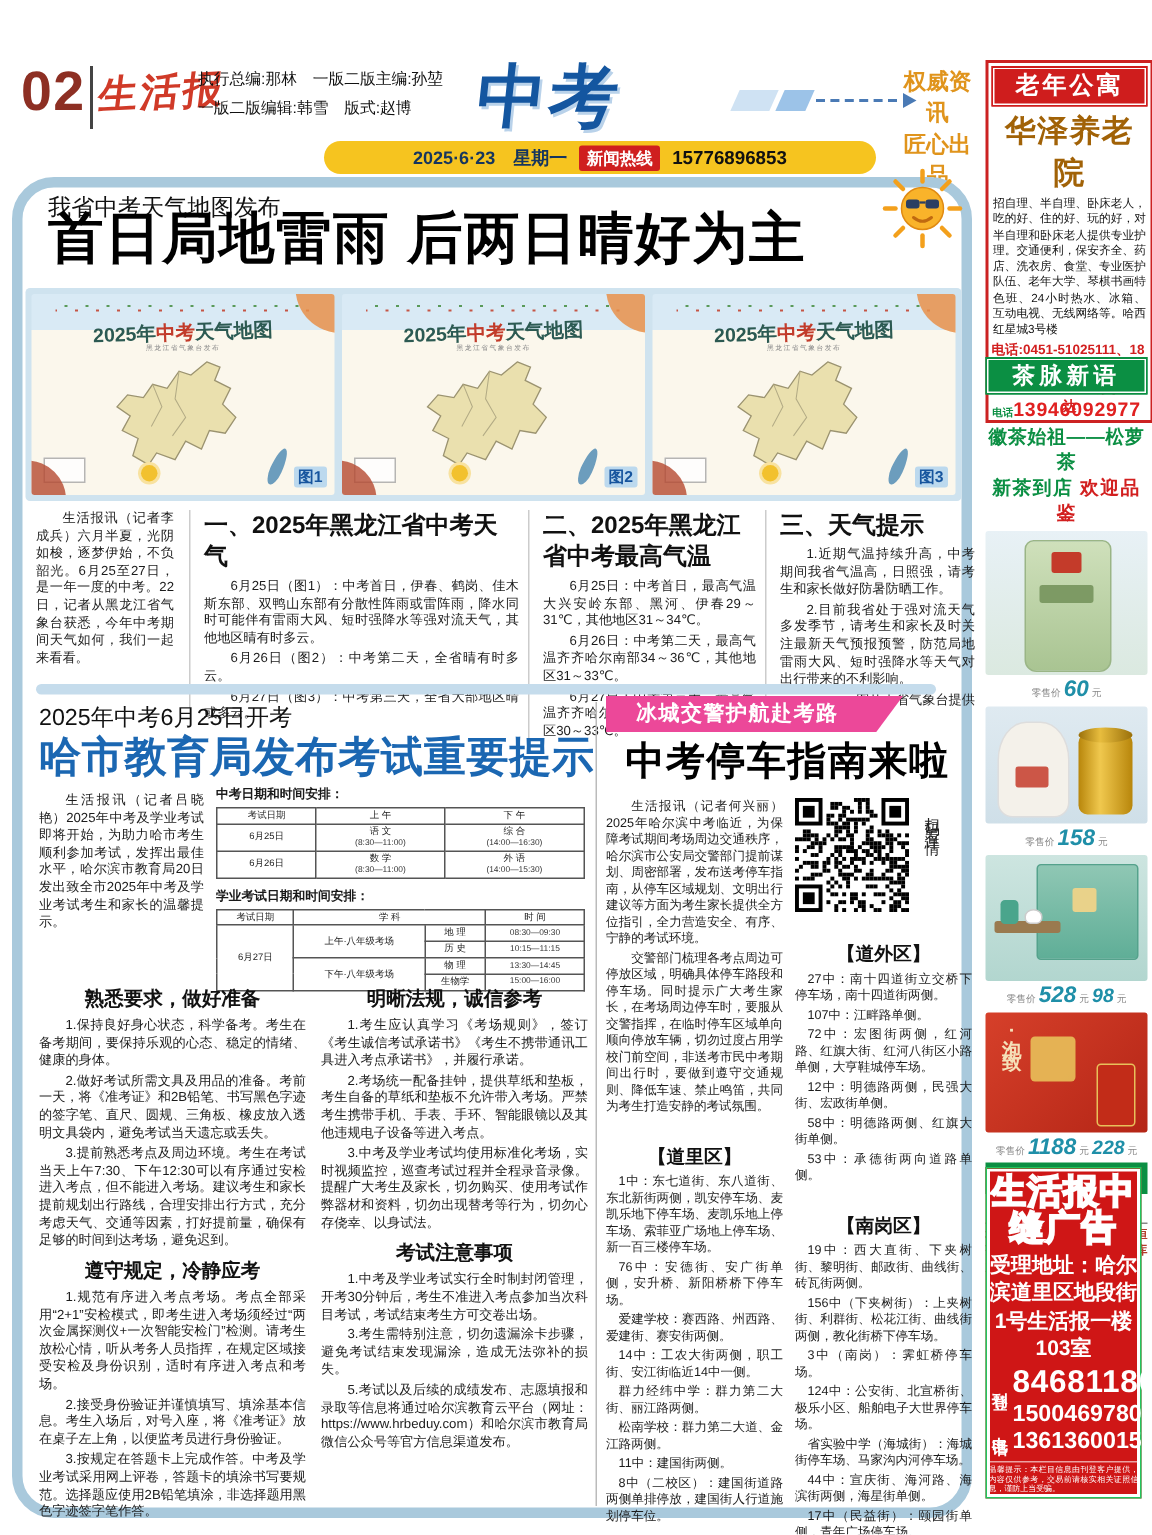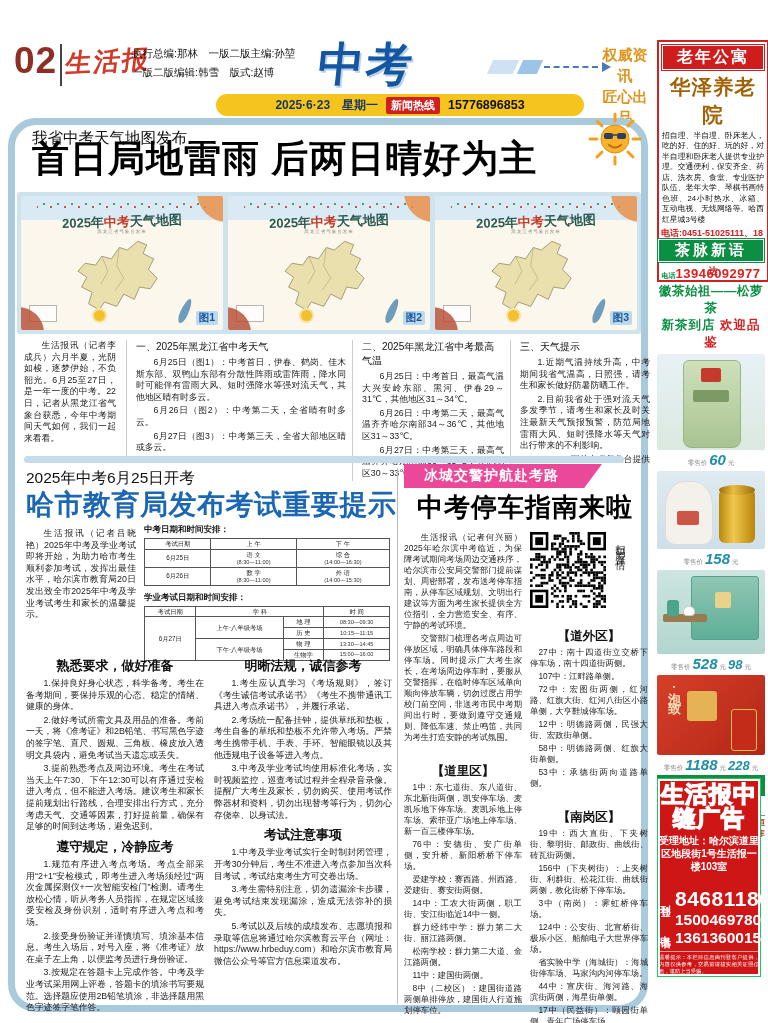--- a/index.html
+++ b/index.html
@@ -43,21 +43,21 @@
   .feather{position:absolute;bottom:6px;right:34px;width:8px;height:26px;background:#3c7fae;border-radius:50%/60% 60% 40% 40%;transform:rotate(24deg);opacity:.75}
   .mleg{position:absolute;left:8px;bottom:8px;width:26px;height:15px;border:1px solid #aaa;background:#fff;opacity:.85}
   .msun{position:absolute;bottom:9px;left:36%;width:11px;height:11px;border-radius:50%;background:#f2c12e;box-shadow:0 0 0 2px #f8e2a0}
   
   .bt{font-size:8.8px;line-height:1.32;text-align:justify;color:#1c1c1c;margin:0 0 2px;text-indent:2em}
   .wcol{position:absolute;top:340px}
   .wc1{left:24px;width:92px}
   .wc2{left:126px;width:210px;border-left:1px solid #ccc;padding-left:9px}
   .wc3{left:352px;width:142px;border-left:1px solid #ccc;padding-left:9px}
   .wc4{left:510px;width:130px;border-left:1px solid #ccc;padding-left:9px}
-  .wst{font-size:10px;font-weight:normal;color:#111;margin:0 0 3px;text-indent:0}
+  .wst{font-size:16px;font-weight:bold;color:#111;margin:0 0 3px;text-indent:0}
   .wcred{font-size:8.8px;text-align:right;text-indent:0;margin-top:2px}
   .hdiv{position:absolute;left:24px;top:456px;width:600px;height:7px;background:#c5dcec;border-radius:4px}
   .vdiv{position:absolute;left:397px;top:468px;width:1px;height:536px;background:#bbb}
   
   .e-kicker{position:absolute;left:26px;top:468px;font-size:15.5px;color:#111}
   .e-headline{position:absolute;left:26px;top:486px;width:366px;font-size:28px;font-weight:900;color:#1b67b2;letter-spacing:.5px;white-space:nowrap}
   .e-intro{position:absolute;left:26px;top:528px;width:110px}
   .tables{position:absolute;left:144px;top:524px;width:246px}
   .ttitle{font-size:8.5px;font-weight:bold;margin:0 0 2px}
   table.sched{width:100%;border-collapse:collapse;margin-bottom:6px}
@@ -99,21 +99,21 @@
   .prod{position:relative;width:108px;margin-top:3px;border-radius:2px;overflow:hidden}
   .prc{display:flex;align-items:baseline;justify-content:center;gap:2px;margin:1px 0 2px}
   .prc .sm{font-size:6.5px;color:#888}
   .prc .big{font-size:15px;font-weight:900;color:#1f8fa8;font-style:italic}
   .teaph-banner{background:#0b8f43;color:#fff;font-size:12px;font-weight:bold;text-align:center;padding:2px 0;letter-spacing:2px}
   .teaph-num{color:#e02020;font-weight:900;font-size:15px;text-align:center;letter-spacing:1px;margin:1px 0}
   .tea-addr{font-size:8px;font-weight:bold;color:#b23a2a;line-height:1.35;text-align:justify;border-top:1px solid #888;padding-top:2px}
   .ad3{position:absolute;left:657px;top:778px;width:100px;background:#cf1616;border:1px solid #22c55e;padding:1px;color:#fff;box-shadow:inset 0 0 0 2px #fff}
   .ad3-title{font-size:23px;font-weight:900;line-height:1.05;text-align:center;color:#cf1616;
              -webkit-text-stroke:1.3px #fff;text-shadow:0 0 1px #fff;letter-spacing:1px;margin:2px 0 4px}
-  .ad3-addr{font-size:10px;font-weight:bold;line-height:1.3;text-align:center;margin-bottom:14px}
+  .ad3-addr{font-size:14px;font-weight:bold;line-height:1.3;text-align:center;margin-bottom:3px}
   .ad3-row{display:flex;align-items:center;gap:2px}
   .vlab{writing-mode:vertical-rl;font-size:10.5px;font-weight:bold;letter-spacing:2px;flex:0 0 auto}
   .n1{font-size:21px;font-weight:900;letter-spacing:.5px}
   .n2{font-size:15.5px;font-weight:900;line-height:1.15}
   .ad3-note{font-size:5.3px;line-height:1.3;margin-top:4px;border-top:1px solid rgba(255,255,255,.6);padding-top:2px;text-align:justify}
 </style>
 </head>
 <body>
 
 <div class="page">

